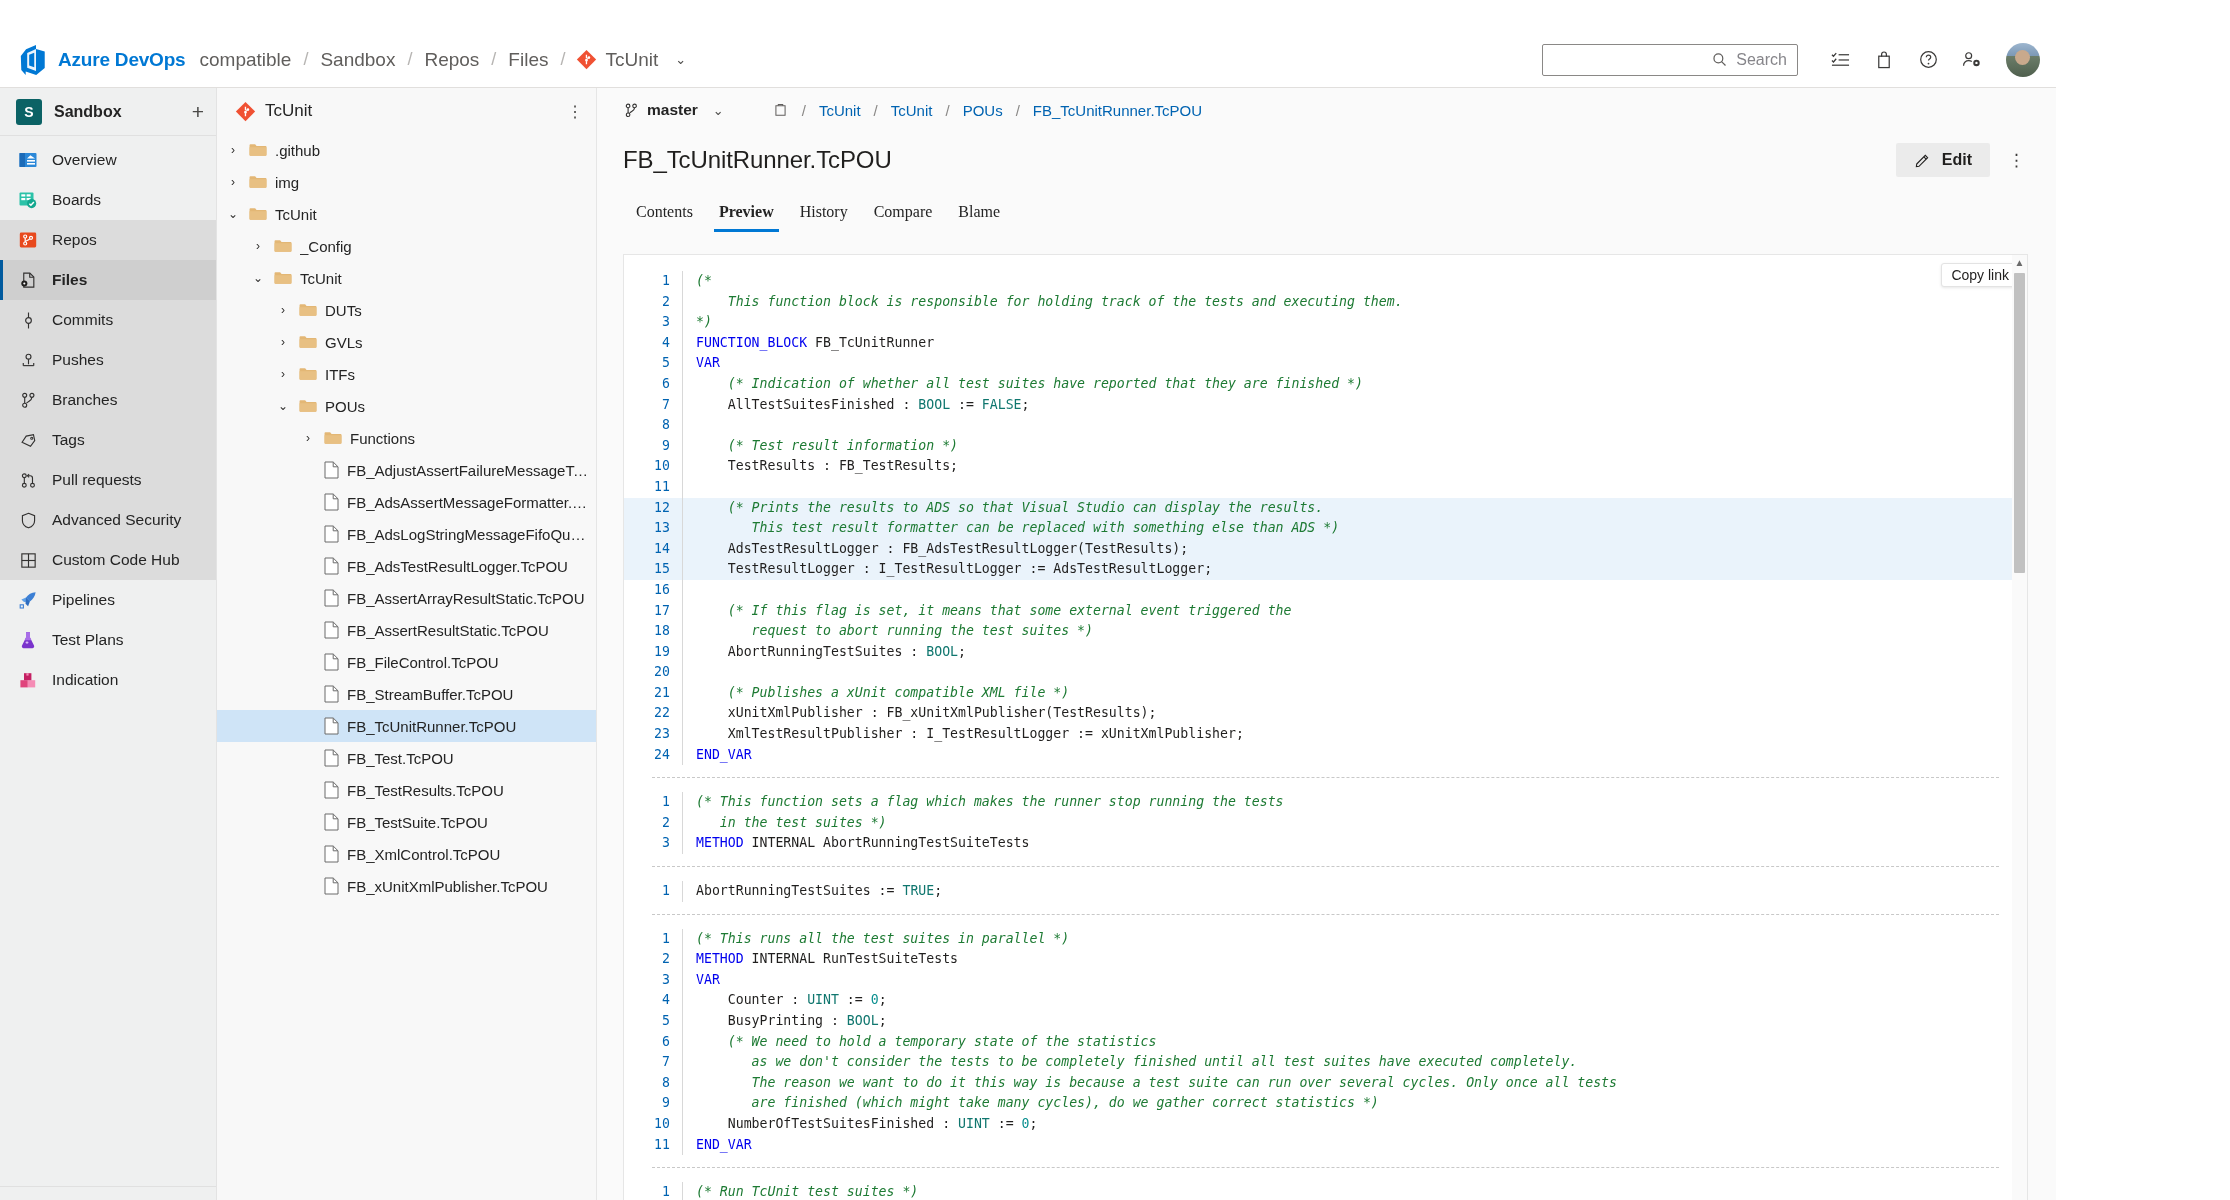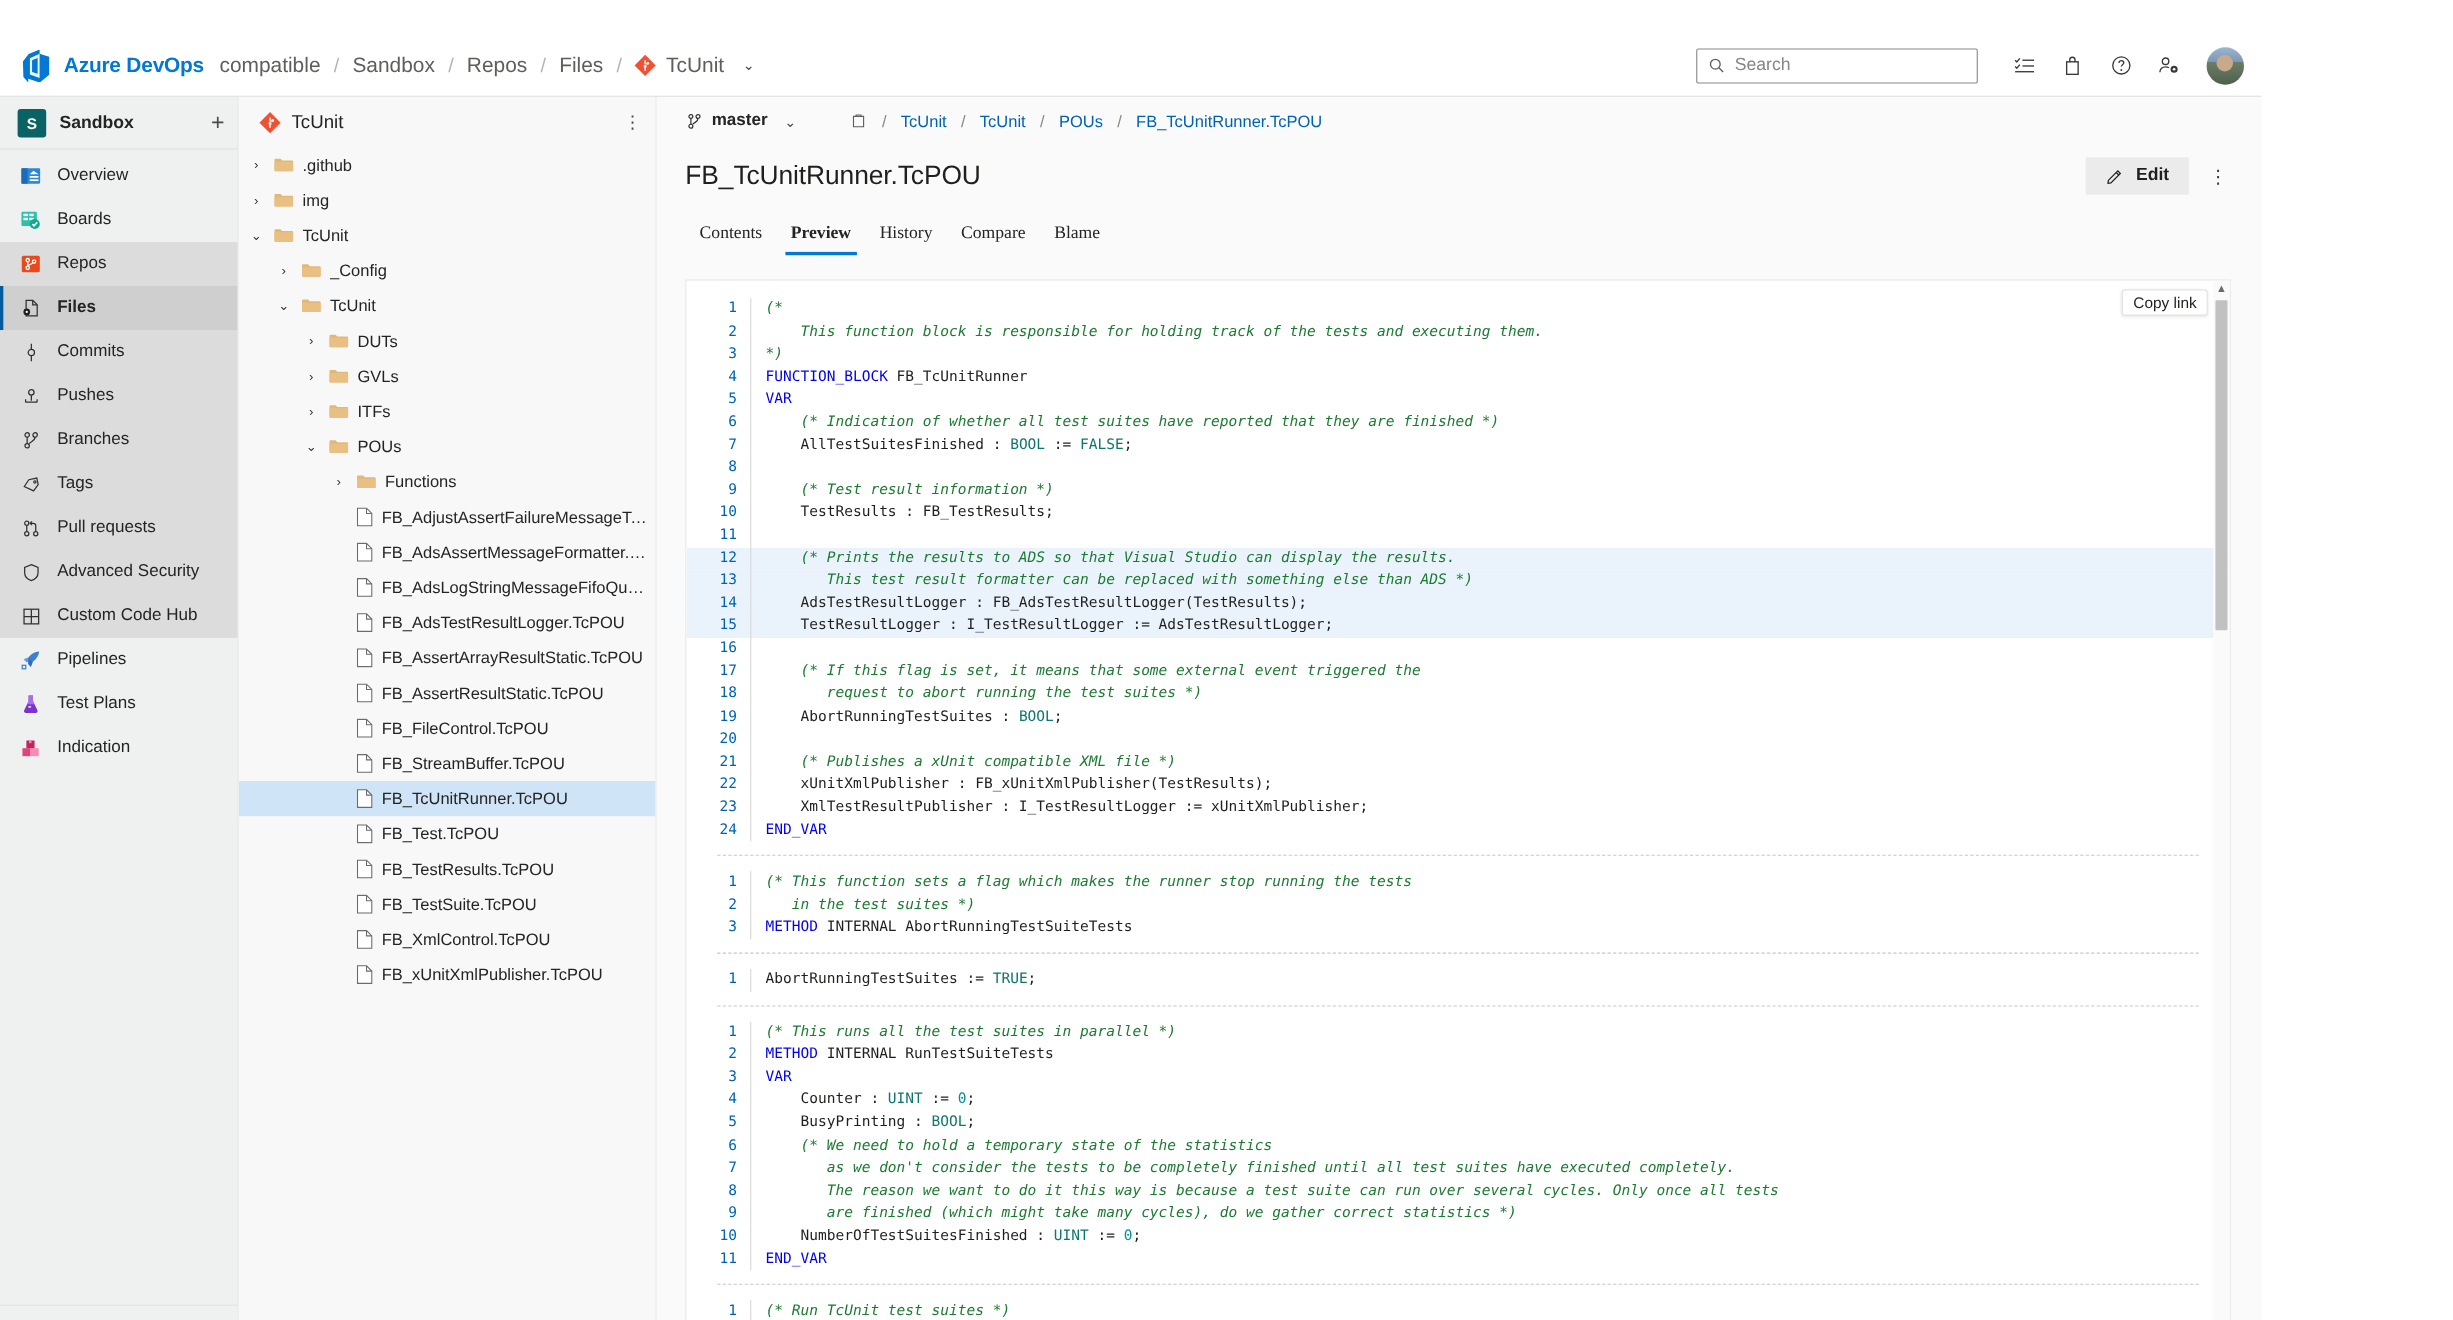--- a/index.html
+++ b/index.html
@@ -34,21 +34,21 @@
   .repo-crumb { display: flex; align-items: center; gap: 7px; }
   .repo-ico { width: 21px; height: 21px; }
   .chev-sm { margin-left: 8px; color: #4b4a48; font-size: 13px; }
 
   .topbar-right {
     margin-left: auto; display: flex; align-items: center; gap: 4px;
   }
   .searchbox {
     width: 256px; height: 32px; border: 1px solid #8a8886; border-radius: 2px;
     display: flex; align-items: center; gap: 9px; padding: 0 10px;
-    background: #fff; margin-right: 18px;
+    background: #fff; margin-right: 18px; justify-content: flex-end;
   }
   .searchbox .ph { font-size: 16px; color: #86858a; }
   .ticon {
     width: 40px; height: 40px; display: flex; align-items: center; justify-content: center;
     color: #3b3a39; border-radius: 2px;
   }
   .avatar {
     width: 34px; height: 34px; border-radius: 50%; margin-left: 10px;
     background: linear-gradient(180deg,#9db6cf 0%,#7c98b5 38%,#6b7d69 39%,#4f5f4d 100%);
     position: relative; overflow: hidden; flex: 0 0 34px;
@@ -173,21 +173,21 @@
     user-select: none;
   }
   .gutterbar { width: 1px; flex: 0 0 1px; background: #d8d8d8; margin-right: 13px; }
   .ctext { flex: 1; color: #201f1e; }
   .kw { color: #0000ee; }
   .cm { color: #1d7a33; font-style: italic; }
   .ty { color: #0f766e; }
   .num { color: #0a8f8f; }
 
   .copylink {
-    position: absolute; top: 8px; right: 20px;
+    position: absolute; top: 8px; right: 8px;
     background: #ffffff; border: 1px solid #e3e3e3; border-radius: 3px;
     font-size: 14px; color: #201f1e; padding: 3px 9px;
     box-shadow: 0 1px 3px rgba(0,0,0,0.10);
   }
 
   .vscroll {
     position: absolute; right: 0; top: 0; bottom: 0; width: 15px; background: #fafafa;
     display: flex; flex-direction: column; align-items: center;
   }
   .vs-arrow { font-size: 10px; color: #6b6b6b; line-height: 16px; }

